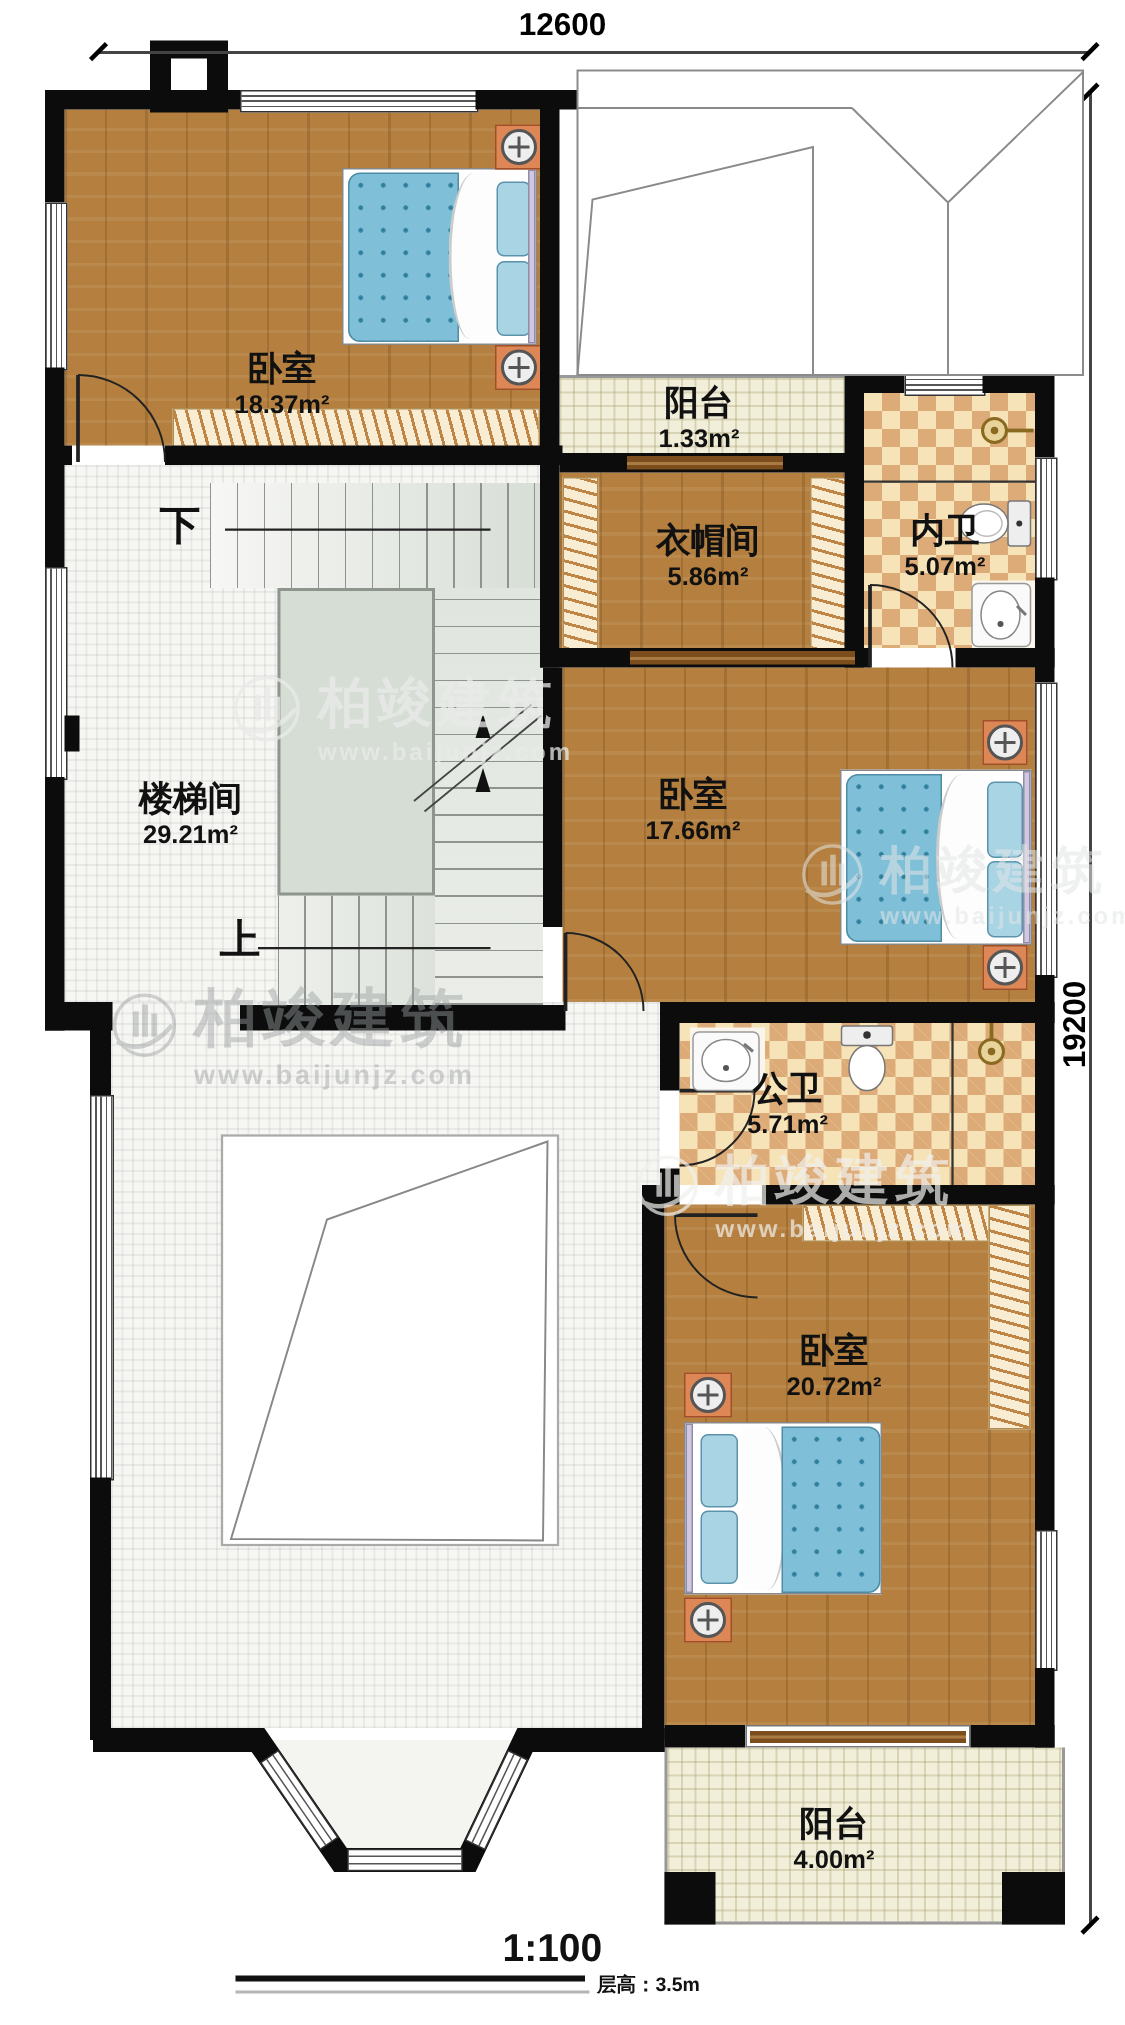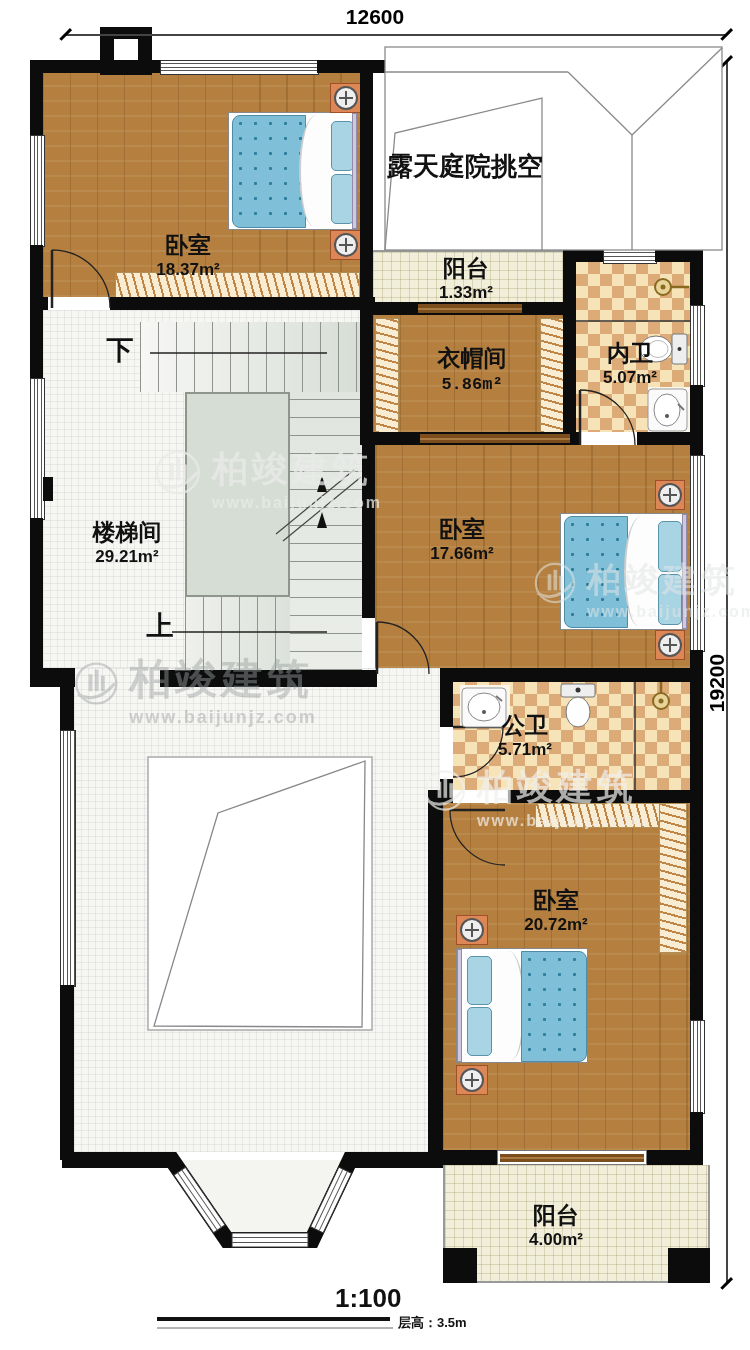--- a/index.html
+++ b/index.html
@@ -348,28 +348,25 @@
     <span>
         <span class="t1" style="font-size:36px;">柏竣建筑</span>
         <span class="t2">www.baijunjz.com</span>
       </span>
   </div>
 
   <div class="label" style="left:188px;top:256px;">
     <span class="nm">卧室</span>
       <span class="ar">18.37m²</span>
   </div>
-  <div class="label" style="left:465px;top:167px;">
-    <span class="nm" style="font-size:26px;">露天庭院挑空</span>
-  </div>
   <div class="label" style="left:466px;top:279px;">
     <span class="nm">阳台</span>
       <span class="ar">1.33m²</span>
   </div>
-  <div class="label" style="left:472px;top:371px;font-family:Liberation Mono, monospace;">
+  <div class="label" style="left:472px;top:371px;">
     <span class="nm">衣帽间</span>
       <span class="ar">5.86m²</span>
   </div>
   <div class="label" style="left:630px;top:364px;">
     <span class="nm">内卫</span>
       <span class="ar">5.07m²</span>
   </div>
   <div class="label" style="left:127px;top:543px;">
     <span class="nm">楼梯间</span>
       <span class="ar">29.21m²</span>

